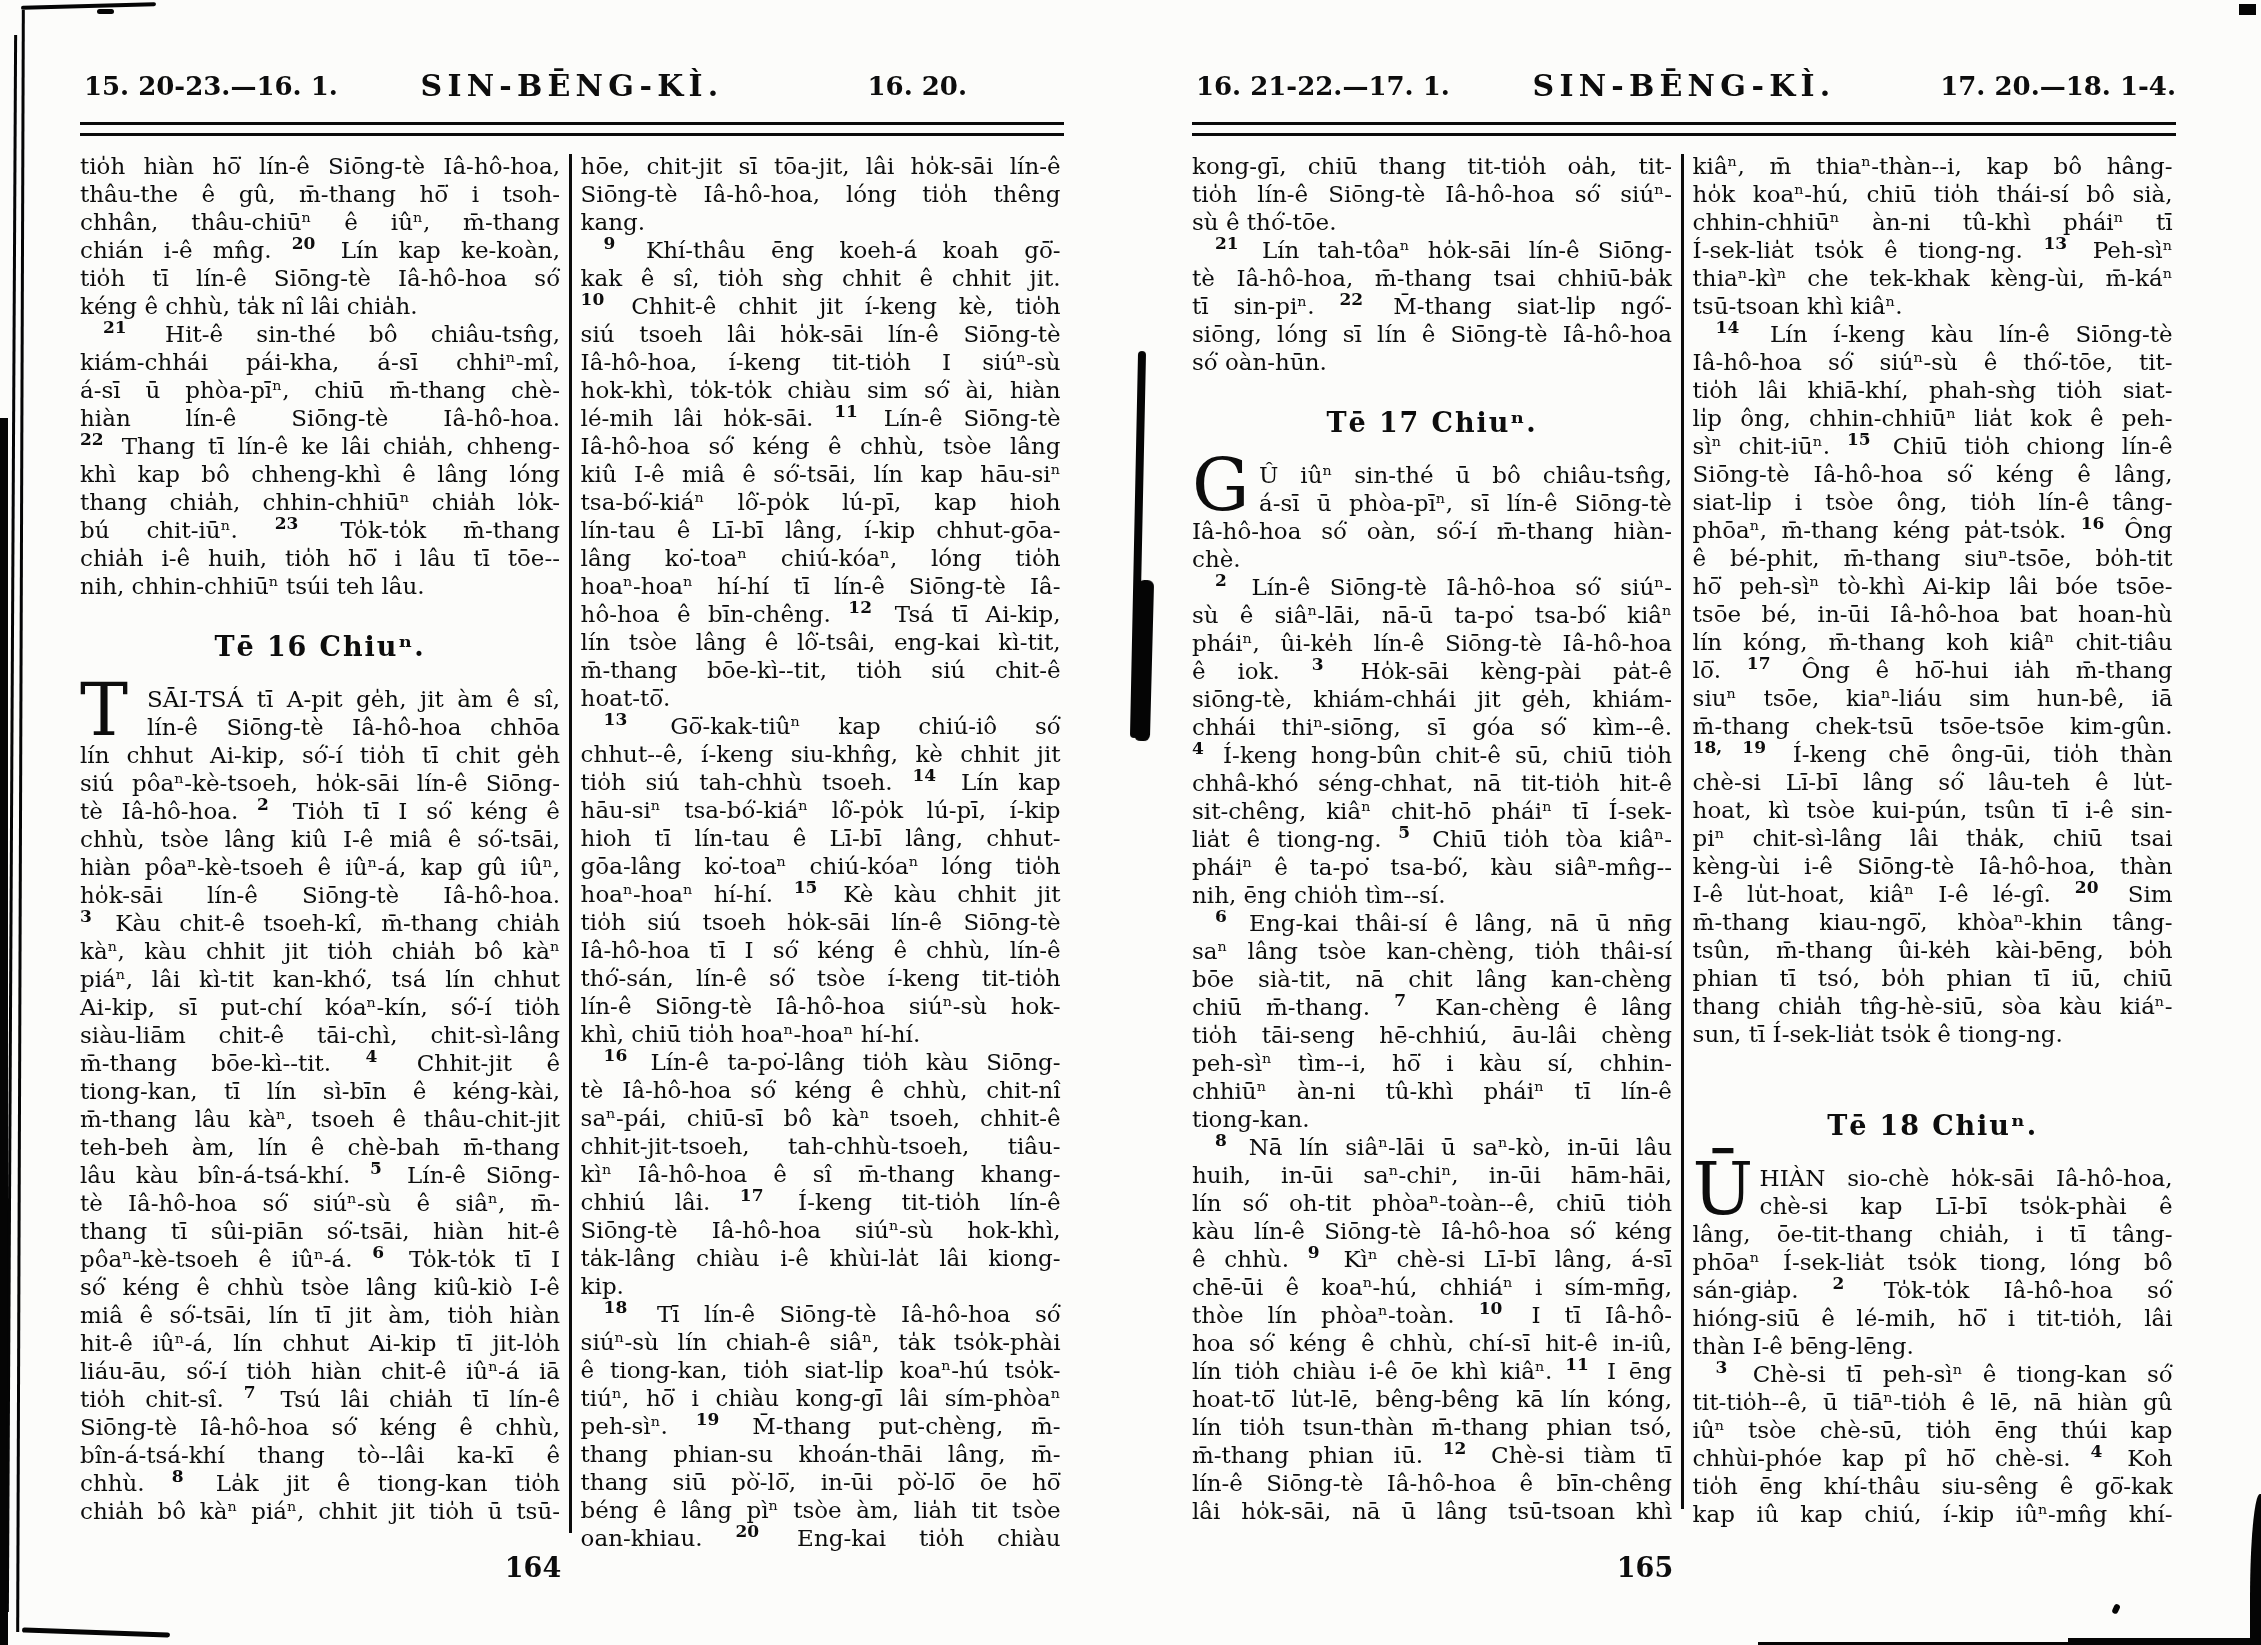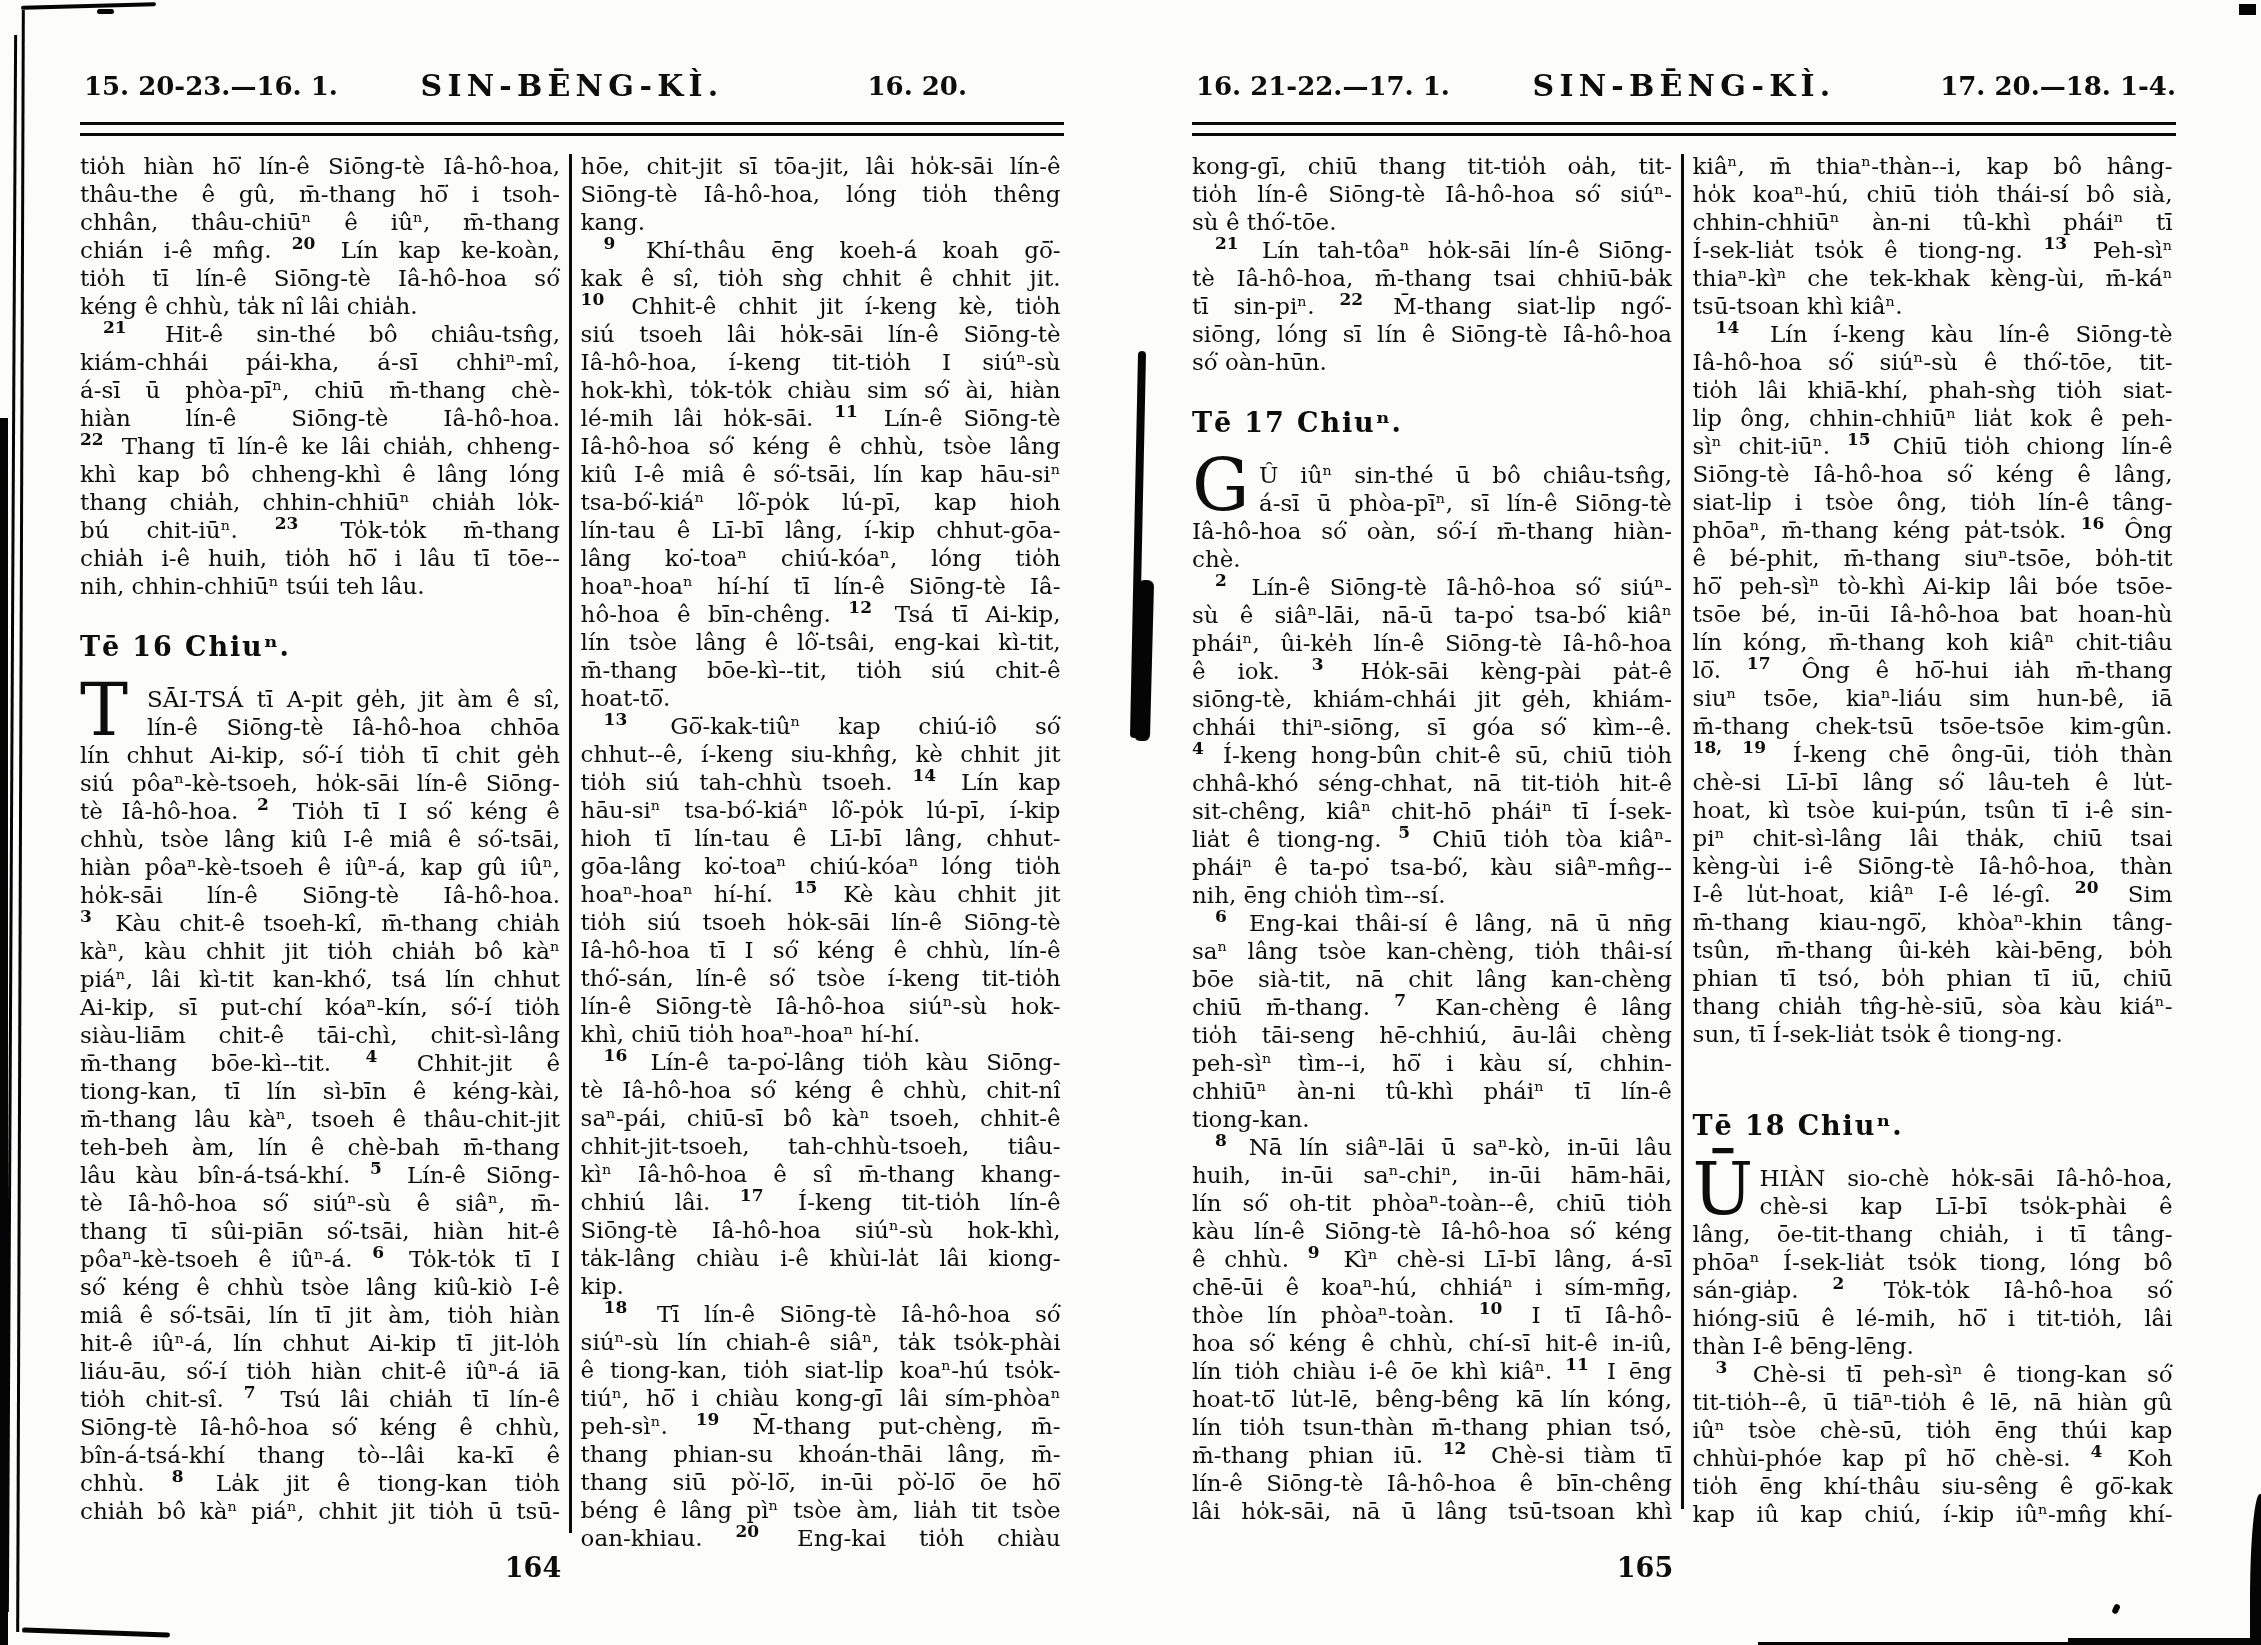--- a/index.html
+++ b/index.html
@@ -35,21 +35,21 @@
   .ln.end{text-align-last:left;}
   .ln.indent{text-indent:23px;}
   .ln.dc{padding-left:67px;}
   .dcblock{position:relative;margin-top:6.4px;}
   .dropcap{
     position:absolute;left:0;top:-6.4px;
     font-size:72px;line-height:62px;font-weight:400;
   }
   sup.v{font-weight:700;font-size:17px;vertical-align:9px;line-height:0;margin-right:5.2px;}
   .chapter{
-    font-weight:700;font-size:27px;
+    text-align:center;font-weight:700;font-size:27px;
     margin:31px 0 23px 0;letter-spacing:1.9px;
   }
   .chapter.sp{margin-top:62px;}
   .pageno{
     position:absolute;left:50%;transform:translateX(-50%);
     font-weight:700;font-size:27px;white-space:nowrap;
   }
   #page-left .pageno{top:1493px;margin-left:-39px;}
   #page-right .pageno{top:1493px;margin-left:-39px;text-align:right;}
   

